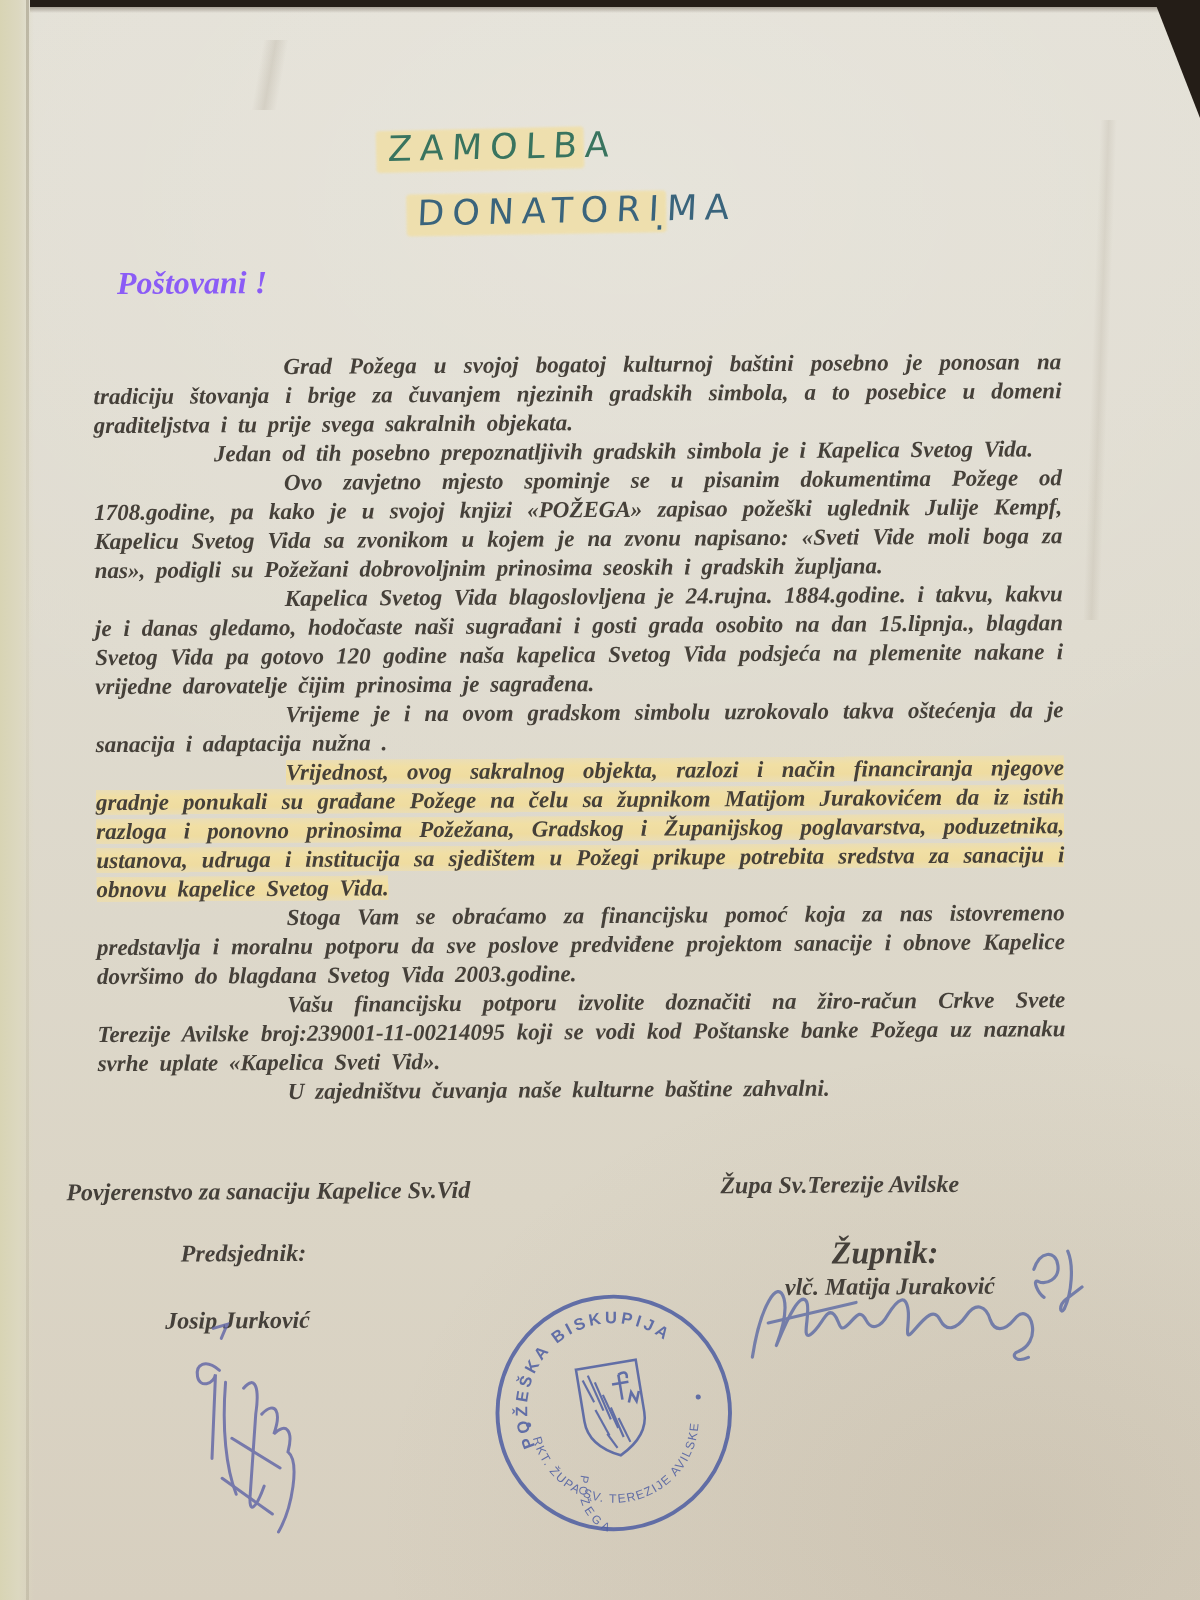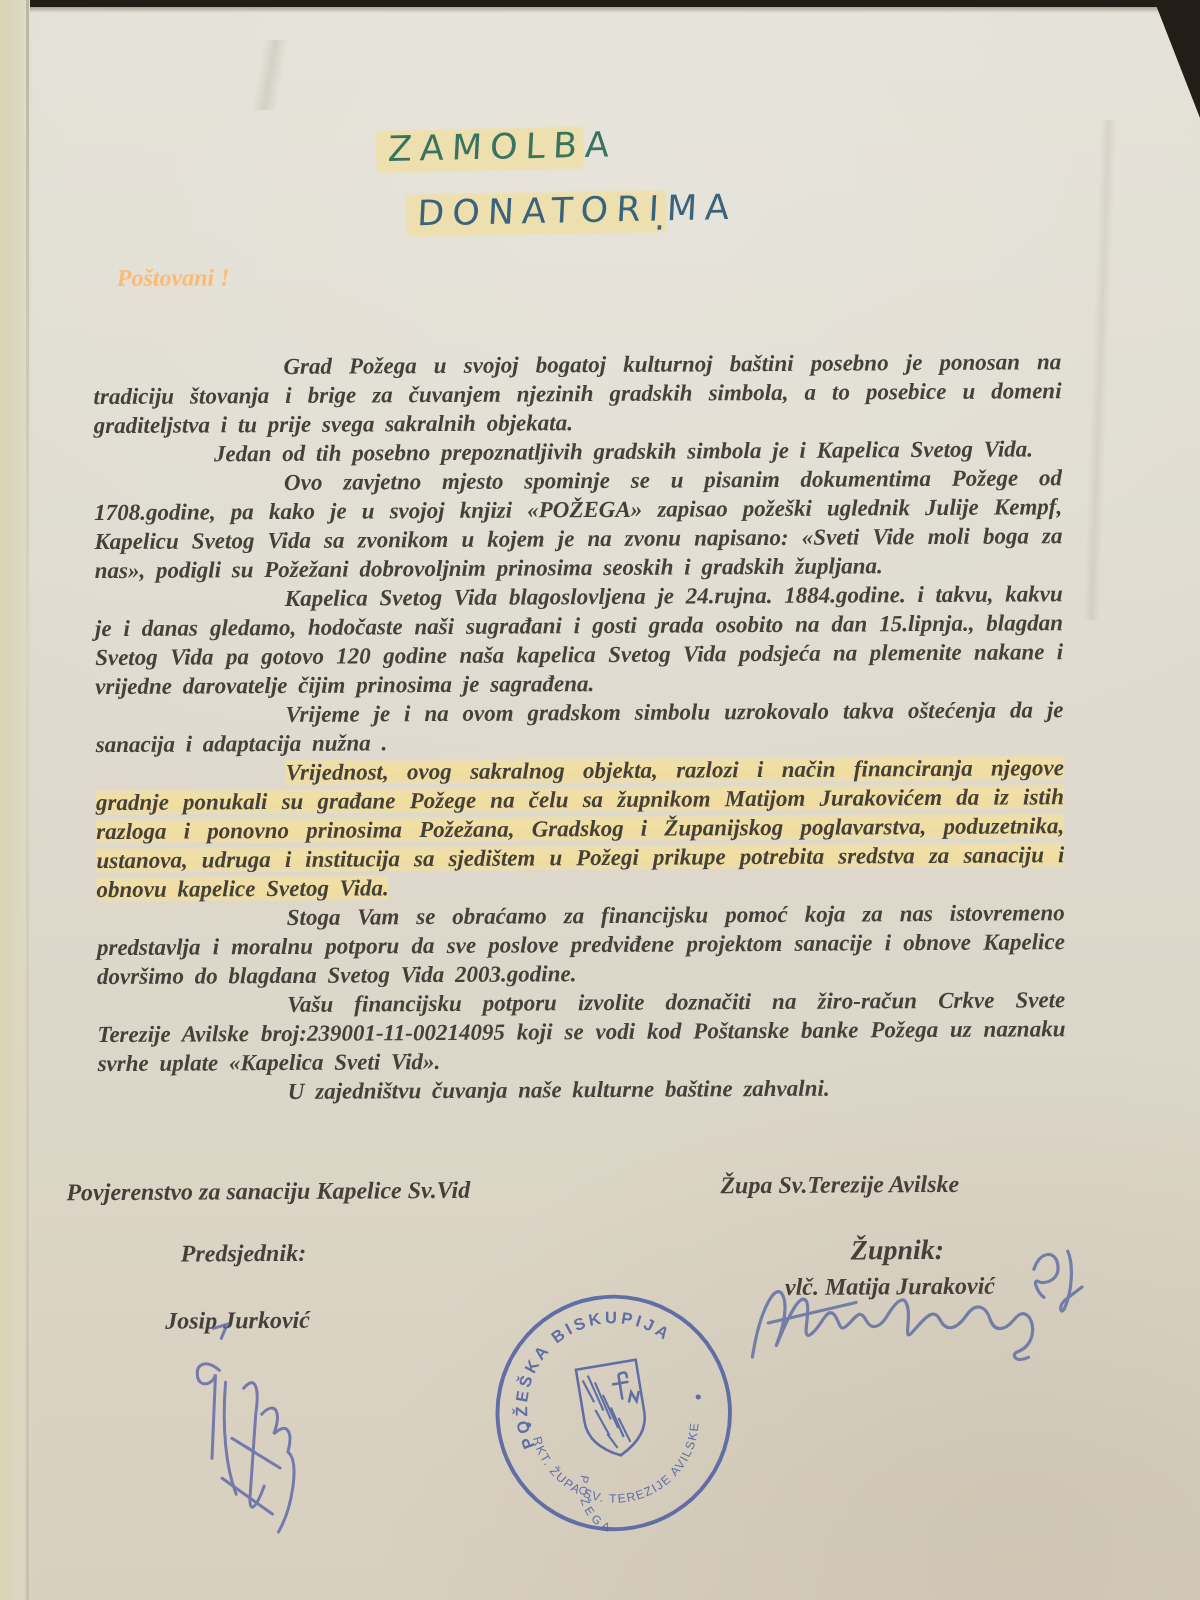--- a/index.html
+++ b/index.html
@@ -50,21 +50,21 @@
   .hand{
     position:absolute;font-family:"DejaVu Sans",sans-serif;
     font-size:35px;letter-spacing:8px;font-weight:400;
     transform:rotate(-0.8deg) skewX(-4deg);
     white-space:nowrap;
   }
   .hand1{color:#39745f;}
   .hand2{color:#3a647c;}
 
   
-  .greeting{position:absolute;left:120px;top:262px;font-size:24px;font-weight:bold;font-style:italic;color:#fdba74;}
+  .greeting{position:absolute;left:120px;top:262px;font-size:32px;font-weight:bold;font-style:italic;color:#8b5cf6;}
   .body-text{
     position:absolute;left:96px;top:350px;width:968px;
     font-size:23px;line-height:29px;font-weight:bold;font-style:italic;
     color:#454039;text-align:justify;word-spacing:5px;
   }
   .body-text p{margin:0;text-indent:190px;}
   .body-text p.small-indent{text-indent:120px;}
   .hl-span{
     background:linear-gradient(180deg,rgba(243,224,164,.55),#f1dfa4 30%,#efdca0 70%,rgba(243,224,164,.55));
     box-decoration-break:clone;-webkit-box-decoration-break:clone;
@@ -106,21 +106,21 @@
     <p>Vašu financijsku potporu izvolite doznačiti na žiro-račun Crkve Svete Terezije Avilske broj:239001-11-00214095 koji se vodi kod Poštanske banke Požega uz naznaku svrhe uplate «Kapelica Sveti Vid».</p>
     <p>U zajedništvu čuvanja naše kulturne baštine zahvalni.</p>
   </div>
 
   <div class="footer-item" style="left:64px;top:1176px;font-size:24px;">Povjerenstvo za sanaciju Kapelice Sv.Vid</div>
   <div class="footer-item" style="left:718px;top:1173px;font-size:24px;">Župa  Sv.Terezije Avilske</div>
 
   <div class="footer-item" style="left:178px;top:1238px;font-size:24px;">Predsjednik:</div>
   <div class="footer-item" style="left:162px;top:1305px;font-size:24px;">Josip Jurković</div>
 
-  <div class="footer-item" style="left:848px;top:1236px;font-size:28px;font-family:Liberation Serif, serif;">Župnik:</div>
+  <div class="footer-item" style="left:829px;top:1236px;font-size:32px;font-family:Liberation Serif, serif;">Župnik:</div>
   <div class="footer-item" style="left:782px;top:1275px;font-size:24px;">vlč. Matija Juraković</div>
 
   <svg style="position:absolute;left:735px;top:1238px;" width="370" height="170" viewBox="0 0 370 170">
     <g fill="none" stroke="#5c6aa4" stroke-width="3.2" stroke-linecap="round" opacity="0.8">
       <path d="M 14 120 C 22 70 40 40 46 62 C 51 82 32 122 40 104 C 50 80 62 56 68 64 C 74 72 62 104 72 98 C 84 90 88 70 96 78 C 102 84 100 98 110 88 C 118 80 122 72 128 84 C 133 94 142 92 150 78 C 160 62 168 58 170 74 C 172 88 164 108 176 94 C 188 80 196 72 202 84 C 208 96 218 94 228 80 C 238 66 248 70 252 84 C 256 96 266 96 276 84 C 284 74 292 78 294 90 C 296 102 290 112 280 116 C 272 118 276 128 290 122"></path>
       <path d="M 30 86 L 118 66"></path>
       <path d="M 296 34 C 302 16 318 14 320 30 C 322 44 308 50 300 46 C 294 44 300 58 306 62"></path>
       <path d="M 330 16 C 336 30 334 58 326 74 C 322 80 320 70 328 64 L 344 52"></path>
     </g>
   </svg>

